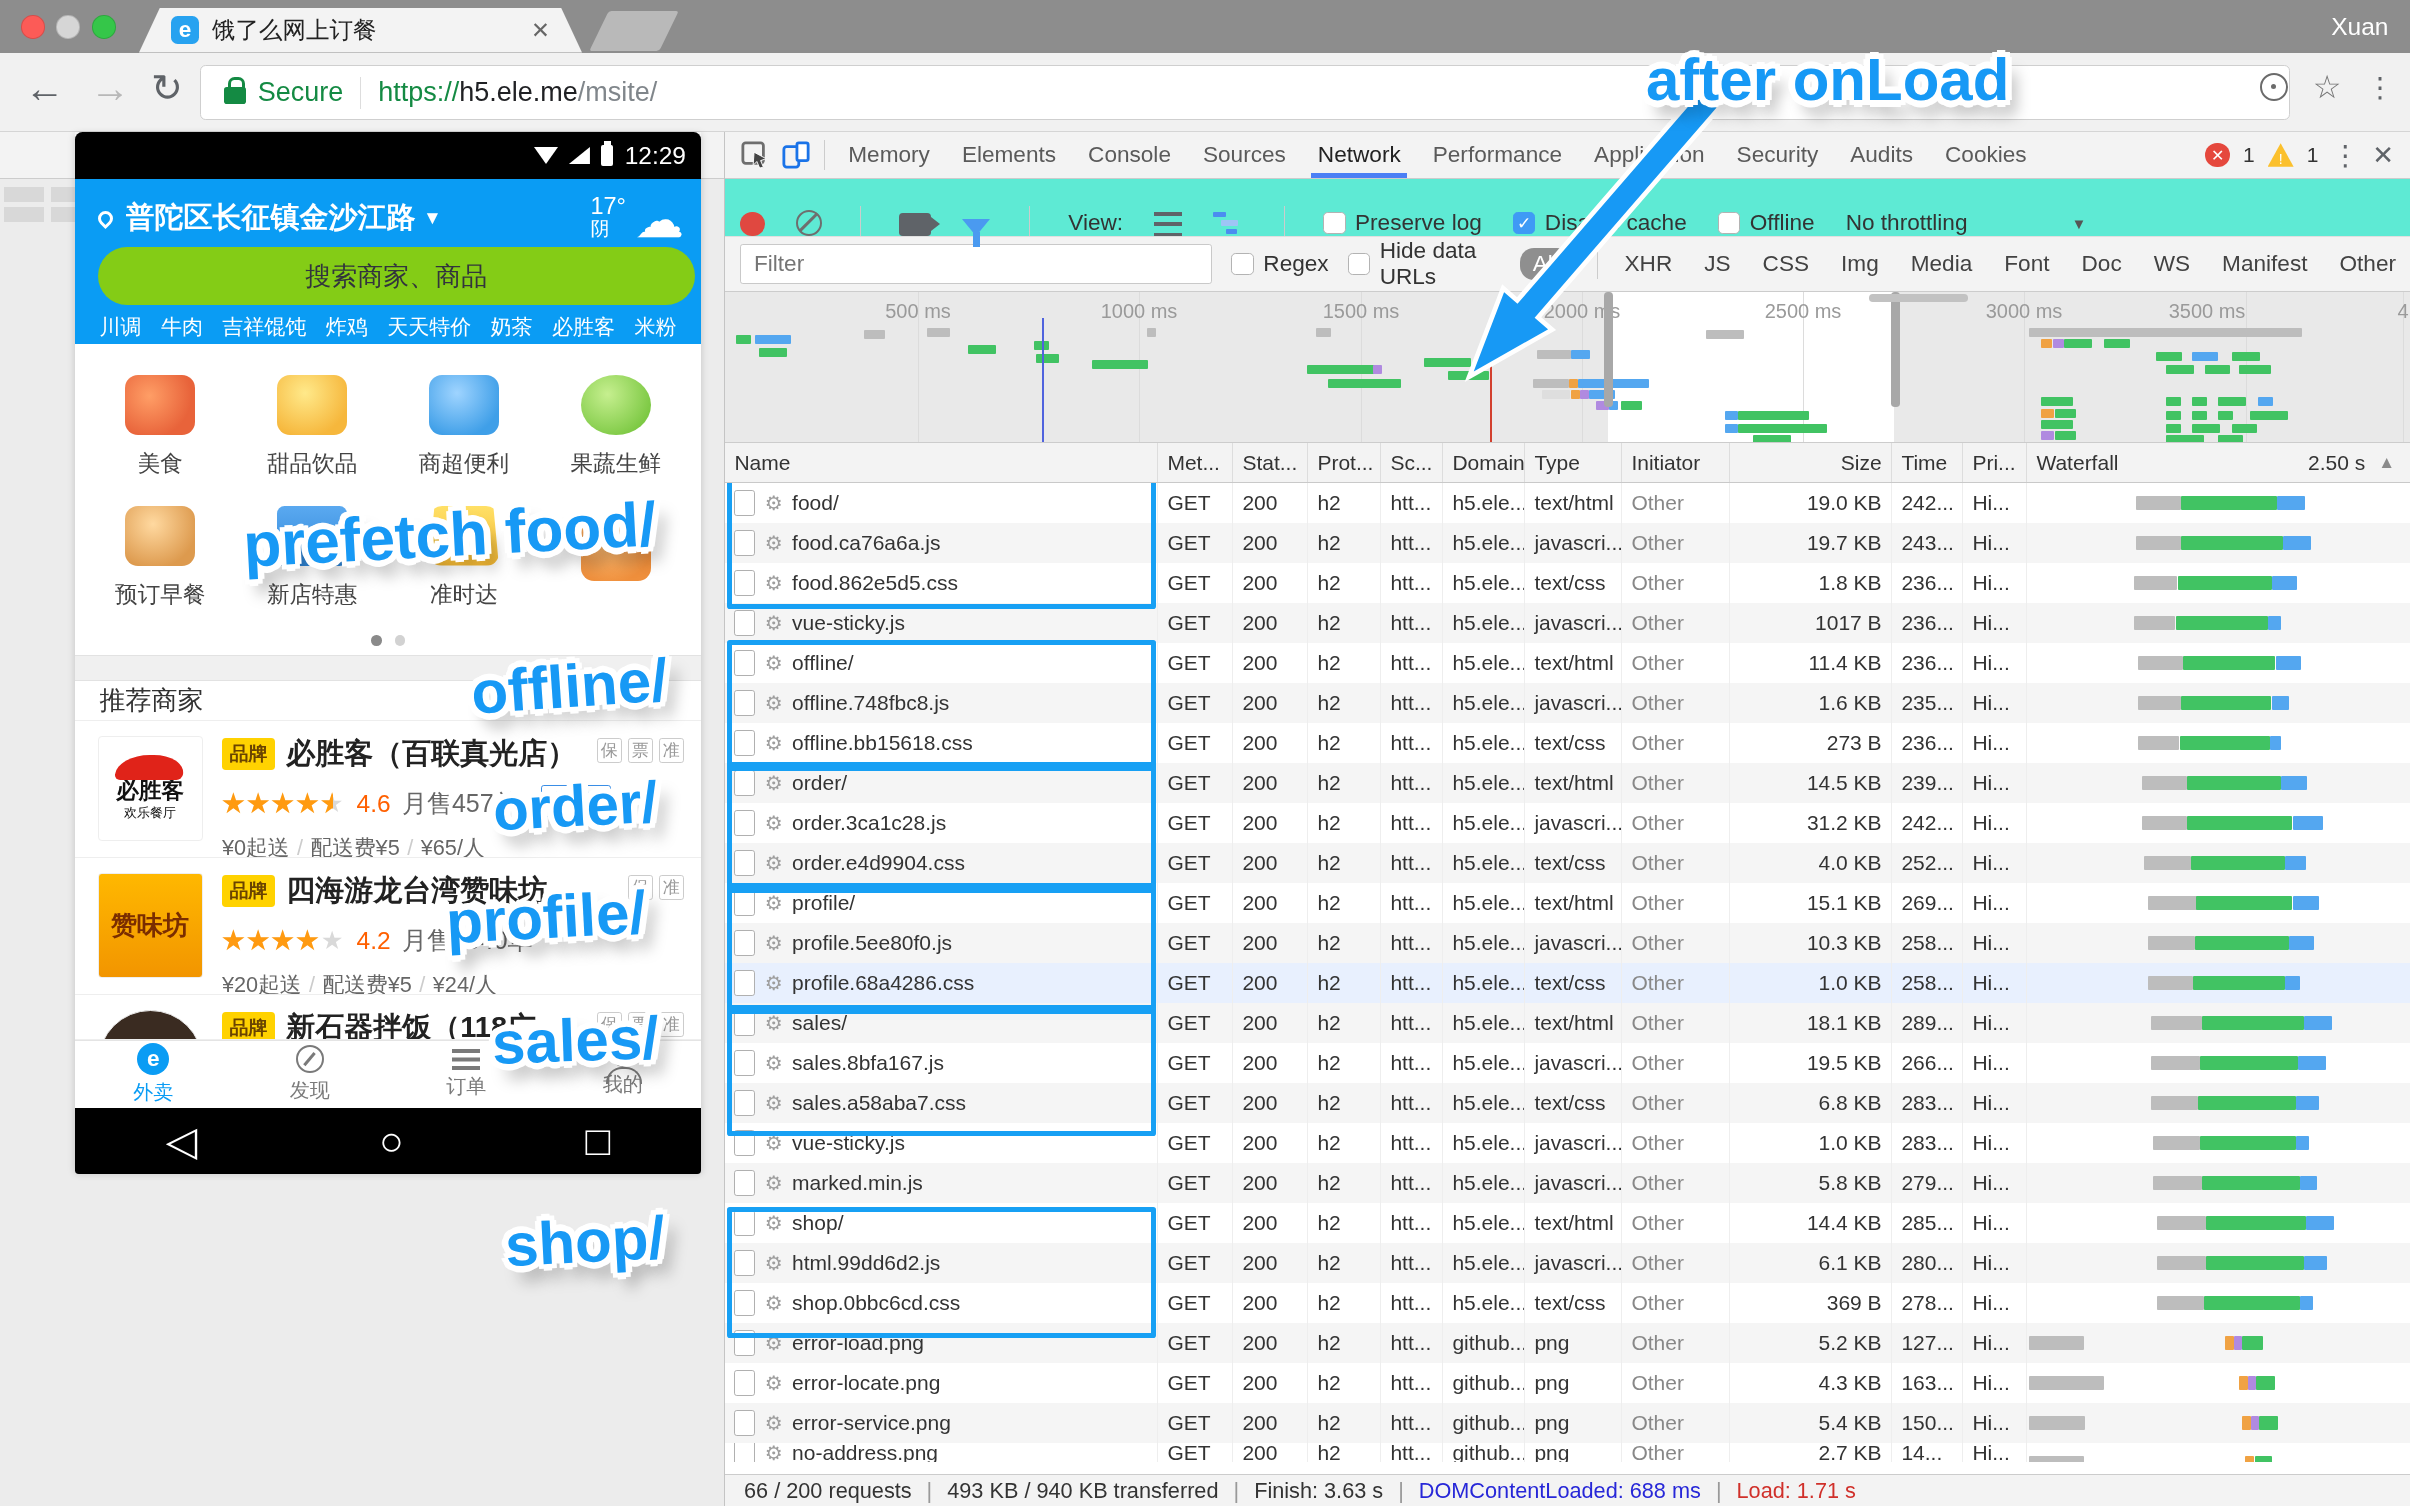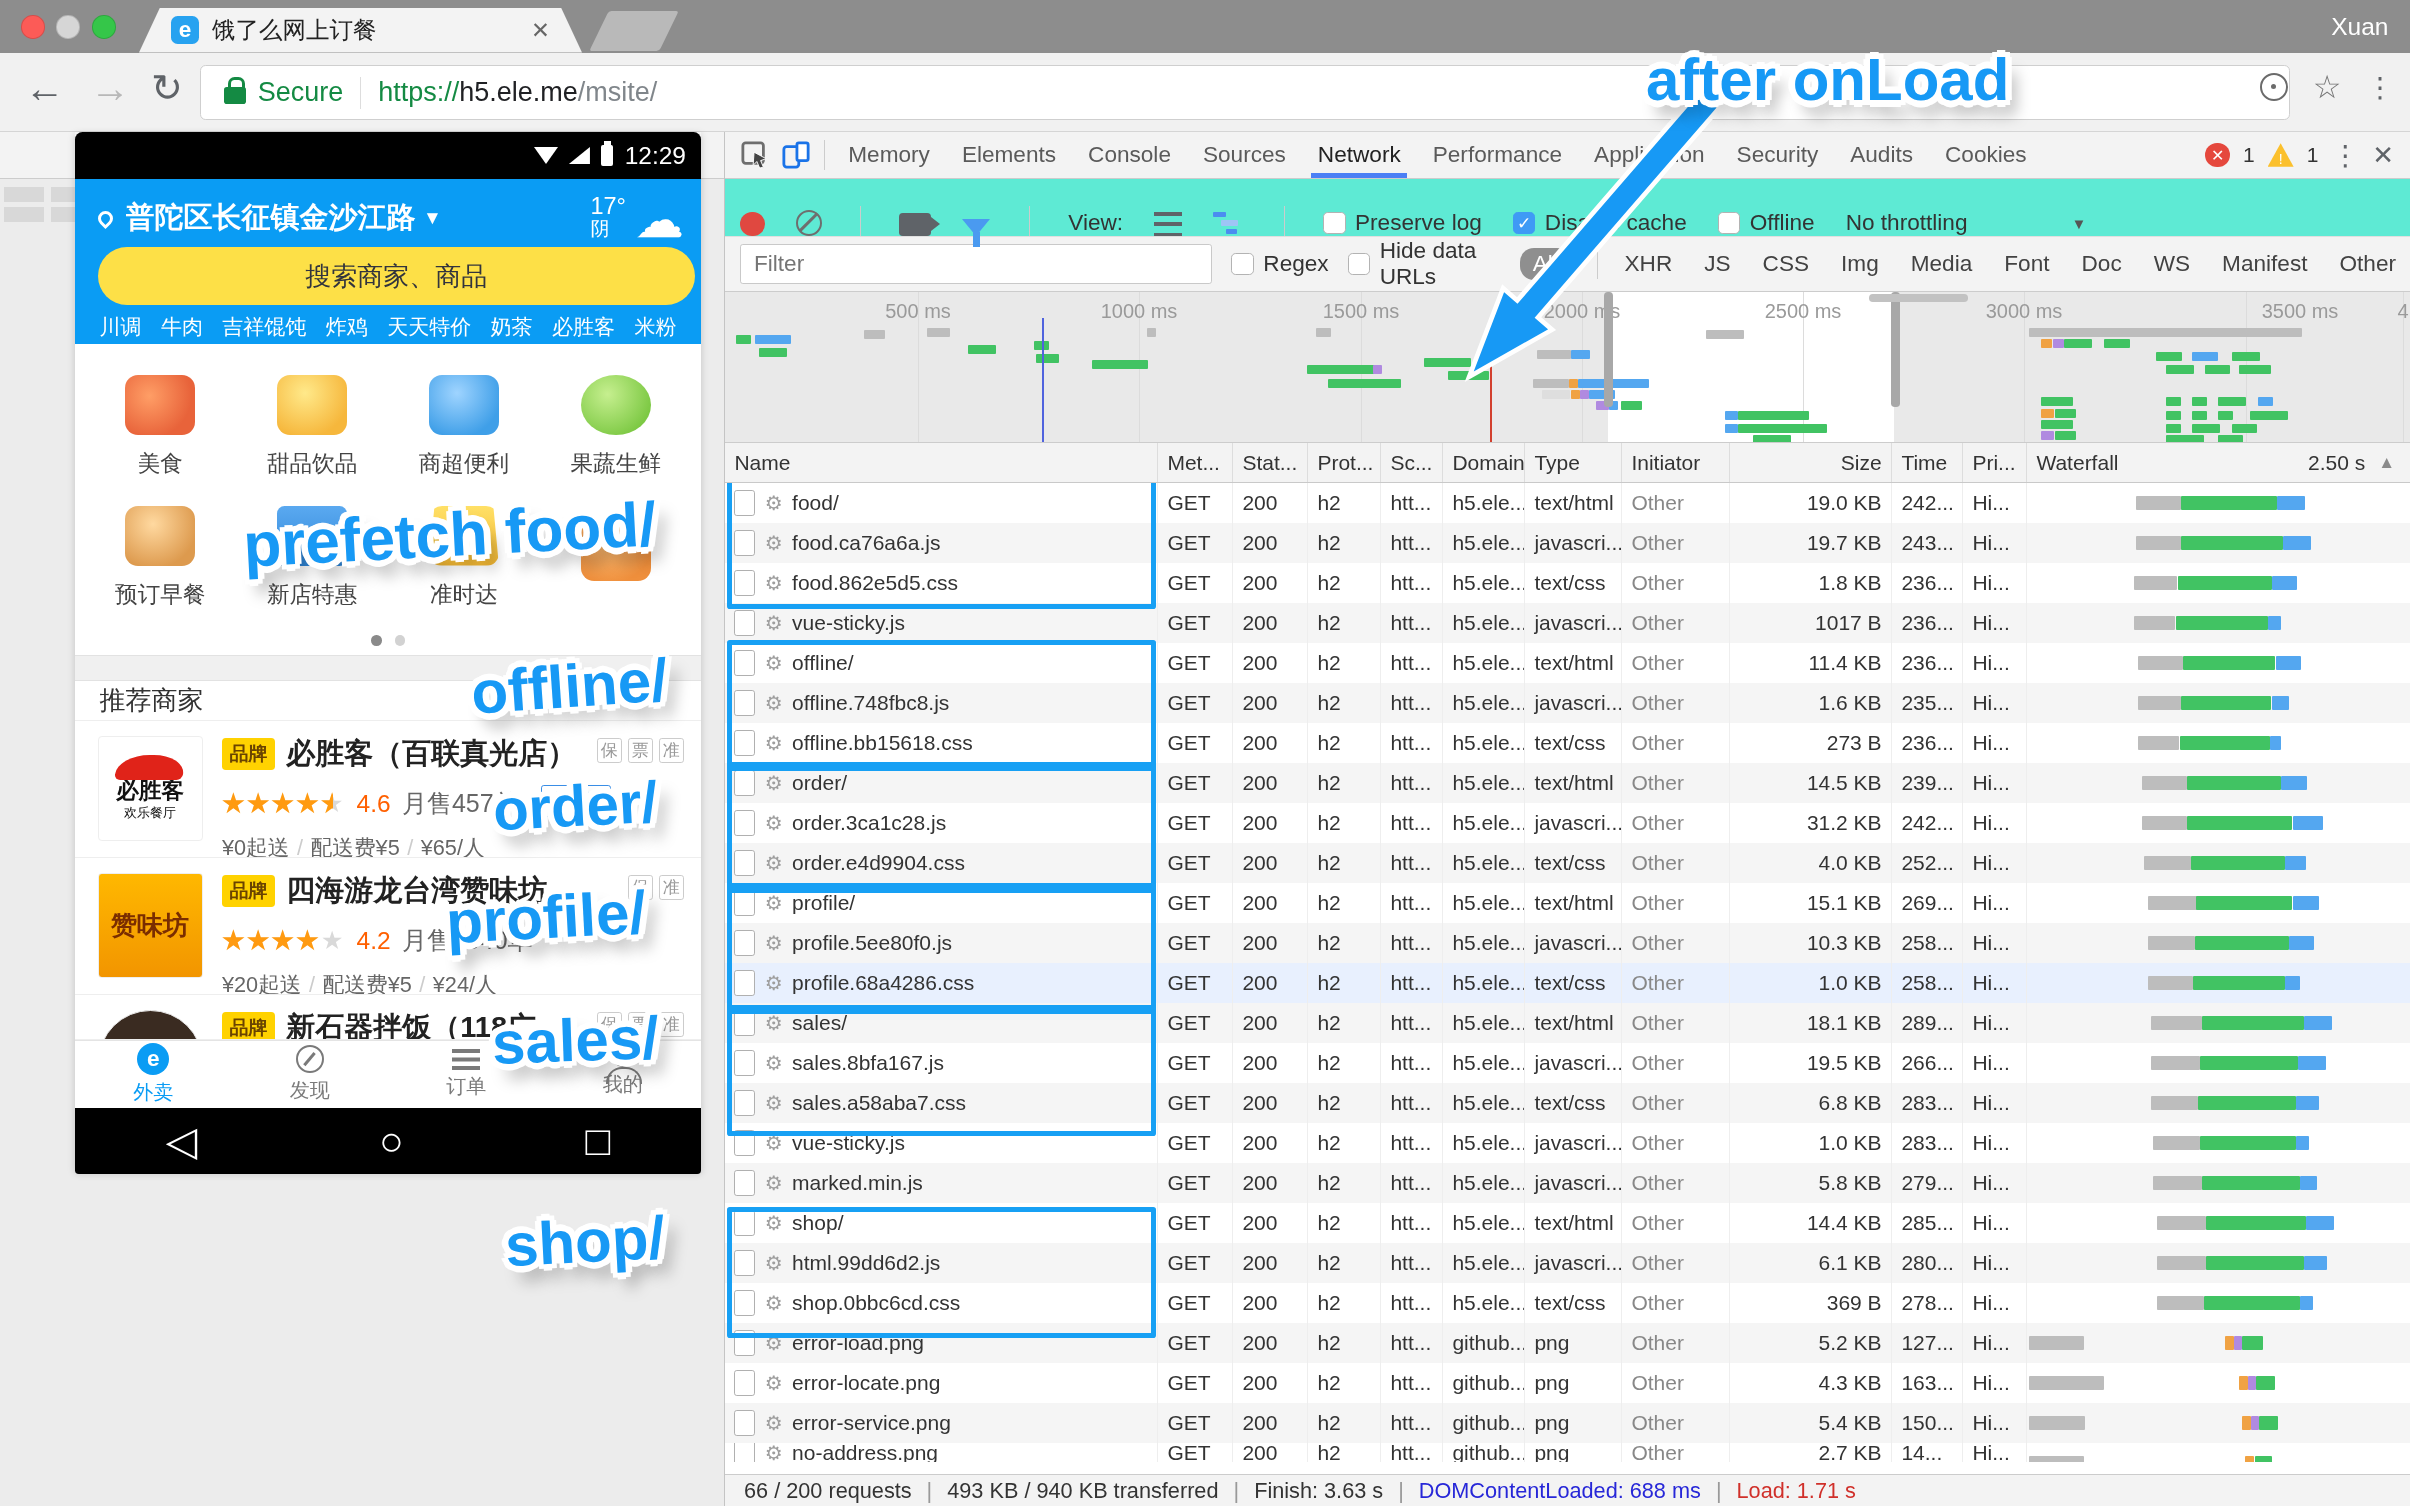--- a/index.html
+++ b/index.html
@@ -47,21 +47,21 @@
 .battery{width:12.2px;height:21px;background:#fff;border-radius:1.9px;position:relative}
 .battery:before{content:"";position:absolute;top:-3.8px;left:2.8px;width:6.6px;height:3.8px;background:#fff}
 #p-header{height:165px;background:#0a9cf4;position:relative;color:#fff}
 #p-locrow{display:flex;align-items:center;padding:19px 22.6px 0 22.6px}
 .pin{width:15px;height:15px;border:3.8px solid #fff;border-radius:50% 50% 50% 0;transform:rotate(-45deg);margin-right:13px}
 #p-location{font-size:29px;font-weight:bold;max-width:405px;white-space:nowrap;overflow:hidden}
 #p-loccaret{font-size:19px;margin-left:7.5px}
 #p-weather{position:absolute;right:75px;top:15px;text-align:left;line-height:1.05}
 #p-temp{font-size:23.5px}#p-cond{font-size:19px}
 #p-cloud{position:absolute;right:17px;top:17px;font-size:49px;line-height:1}
-#p-search{position:absolute;left:22.6px;right:6px;top:68px;height:58px;background:#fde047;border-radius:29px;display:flex;align-items:center;justify-content:center;color:#32343d;font-size:26px}
+#p-search{position:absolute;left:22.6px;right:6px;top:68px;height:58px;background:#84cc16;border-radius:29px;display:flex;align-items:center;justify-content:center;color:#32343d;font-size:26px}
 #p-quick{position:absolute;left:0;right:0;top:134px;display:flex;justify-content:space-between;padding:0 24.5px;font-size:21px}
 #p-cats{height:311px;background:#fff;display:grid;grid-template-columns:repeat(4,1fr);grid-template-rows:1fr 1fr;padding:17px 9.4px 32px 9.4px;position:relative}
 .cat{display:flex;flex-direction:column;align-items:center;justify-content:center;gap:13px}
 .cat-ic{width:70px;height:60px;border-radius:13px}
 .cat-label{font-size:22.6px;color:#444}
 .ic-food{background:radial-gradient(circle at 35% 35%,#ff9e66,#e8633a 70%)}
 .ic-drink{background:radial-gradient(circle at 40% 30%,#ffe98a,#f6b73c 75%)}
 .ic-market{background:radial-gradient(circle at 40% 30%,#9fd4ff,#3f9fe8 75%)}
 .ic-breakfast{background:radial-gradient(circle at 40% 30%,#ffd9a0,#dd9a4e 75%)}
 .ic-fruit{background:radial-gradient(circle at 38% 32%,#c6ef8f,#7dc944 75%);border-radius:50%}
@@ -490,21 +490,21 @@
       <div class="ov-label" style="left:414px">1000 ms</div>
       <div class="ov-grid" style="left:636px"></div>
       <div class="ov-label" style="left:636px">1500 ms</div>
       <div class="ov-grid" style="left:857px"></div>
       <div class="ov-label" style="left:857px">2000 ms</div>
       <div class="ov-grid" style="left:1078px"></div>
       <div class="ov-label" style="left:1078px">2500 ms</div>
       <div class="ov-grid" style="left:1299px"></div>
       <div class="ov-label" style="left:1299px">3000 ms</div>
       <div class="ov-grid" style="left:1521px"></div>
-      <div class="ov-label" style="left:1575px">3500 ms</div>
+      <div class="ov-label" style="left:1482px">3500 ms</div>
       <div class="ov-grid" style="left:1678px"></div>
       <div class="ov-label" style="left:1678px">4</div>
       <div class="ov-bar c-g" style="left:11.3px;top:43px;width:15px"></div>
       <div class="ov-bar c-b" style="left:30px;top:43px;width:36px"></div>
       <div class="ov-bar c-g" style="left:34px;top:56px;width:28px"></div>
       <div class="ov-bar c-gr" style="left:139px;top:38px;width:21px"></div>
       <div class="ov-bar c-gr" style="left:202px;top:36px;width:22.6px"></div>
       <div class="ov-bar c-g" style="left:243px;top:53px;width:28px"></div>
       <div class="ov-bar c-g" style="left:309px;top:49px;width:15px"></div>
       <div class="ov-bar c-g" style="left:311px;top:62px;width:22.6px"></div>

